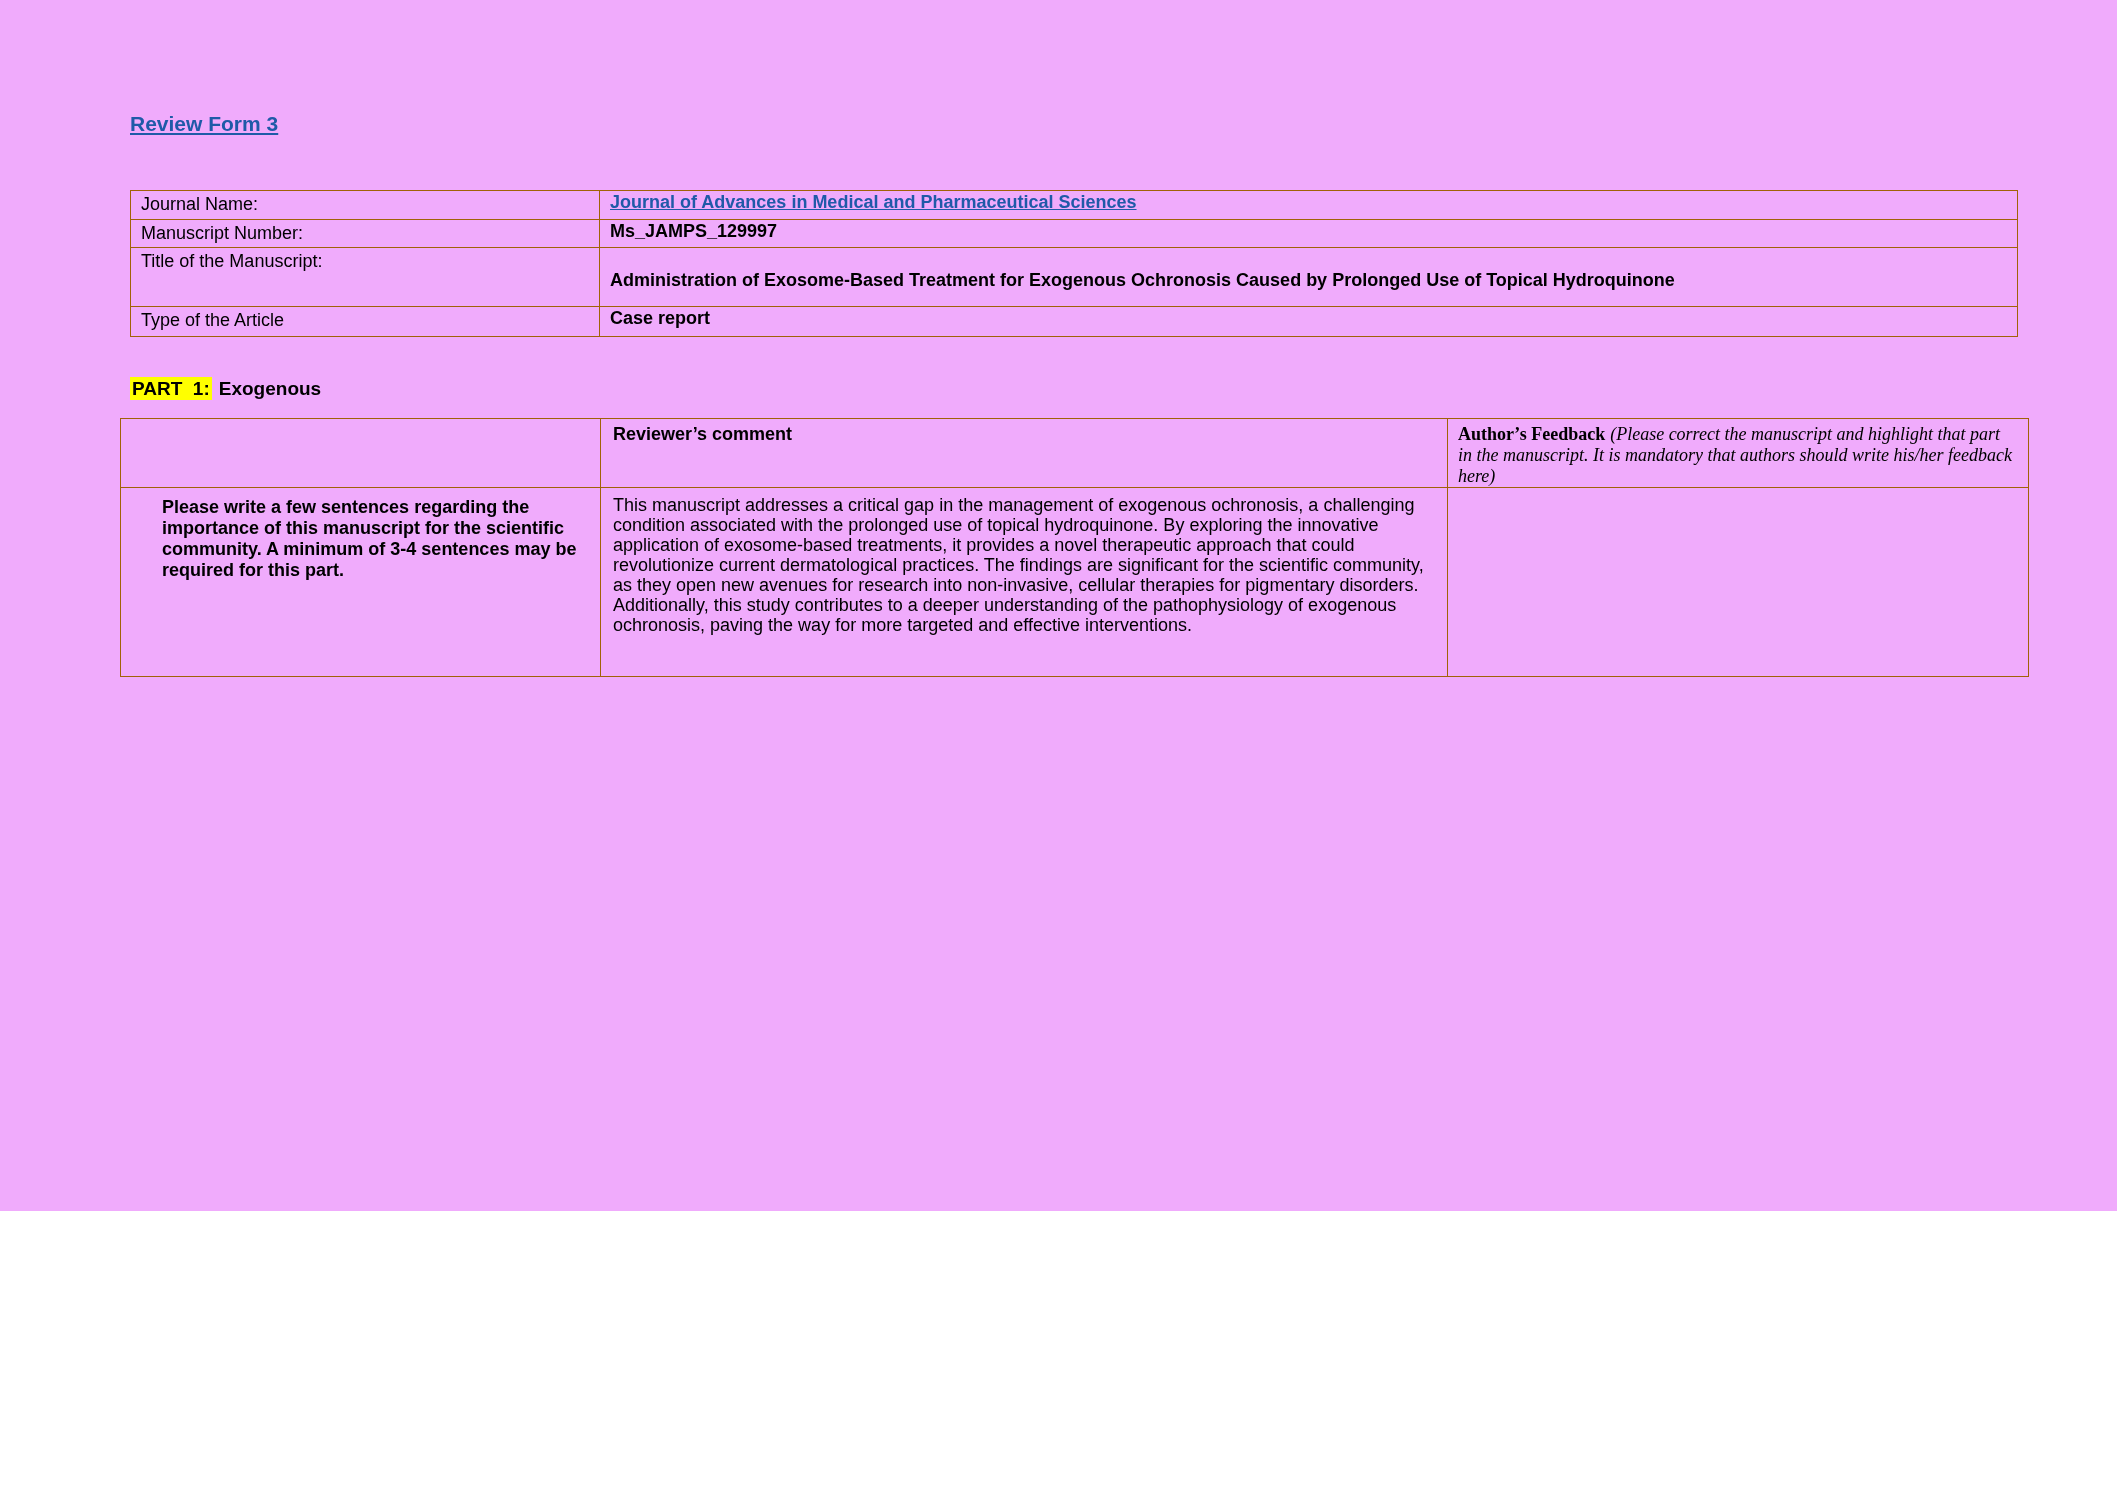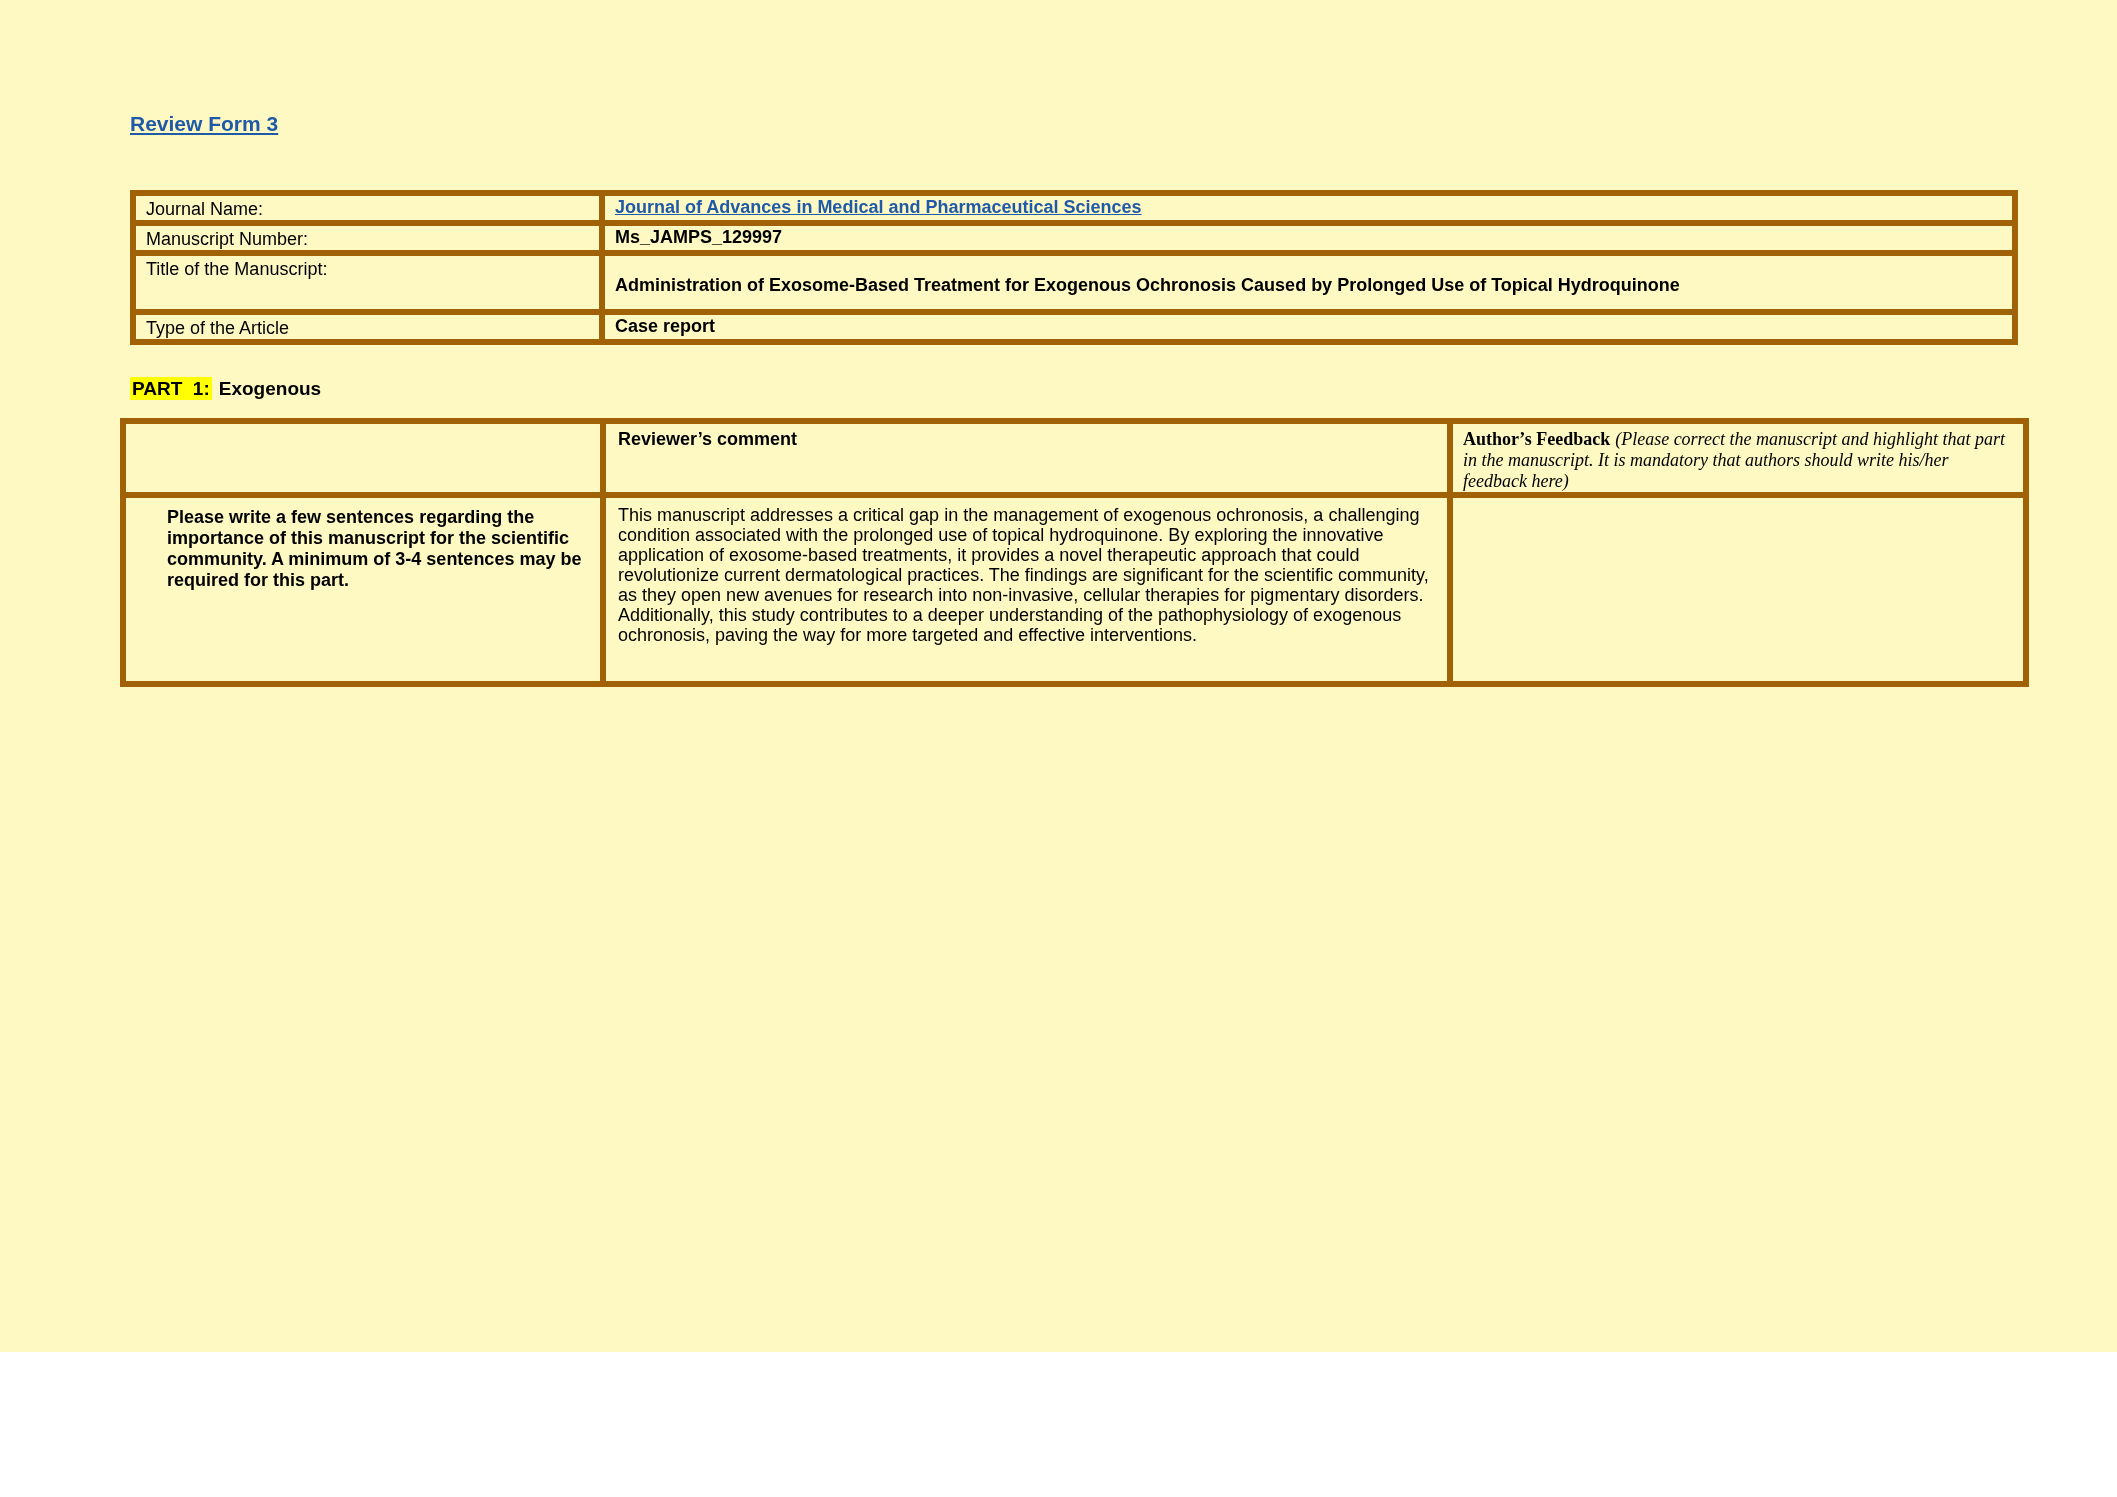--- a/index.html
+++ b/index.html
@@ -3,22 +3,22 @@
 <meta charset="utf-8">
 <style>
   html, body {
     margin: 0;
     padding: 0;
     background: #ffffff;
   }
   .page {
     position: relative;
     width: 2117px;
-    height: 1352px;
-    background: #fef9c3;
+    height: 1211px;
+    background: #f0abfc;
     font-family: "Liberation Sans", sans-serif;
     color: #000000;
     overflow: hidden;
   }
 
   
   .doc-title {
     position: absolute;
     left: 130px;
     top: 112px;
@@ -27,21 +27,21 @@
     text-decoration: underline;
     color: var(--accent, #1F5AA8);
   }
 
   
   table {
     border-collapse: collapse;
     table-layout: fixed;
   }
   td {
-    border: 6px solid #a16207;
+    border: 1px solid #a16207;
     vertical-align: top;
     font-size: 18px;
     overflow: hidden;
   }
 
   
   .meta-table {
     position: absolute;
     left: 130px;
     top: 190px;

